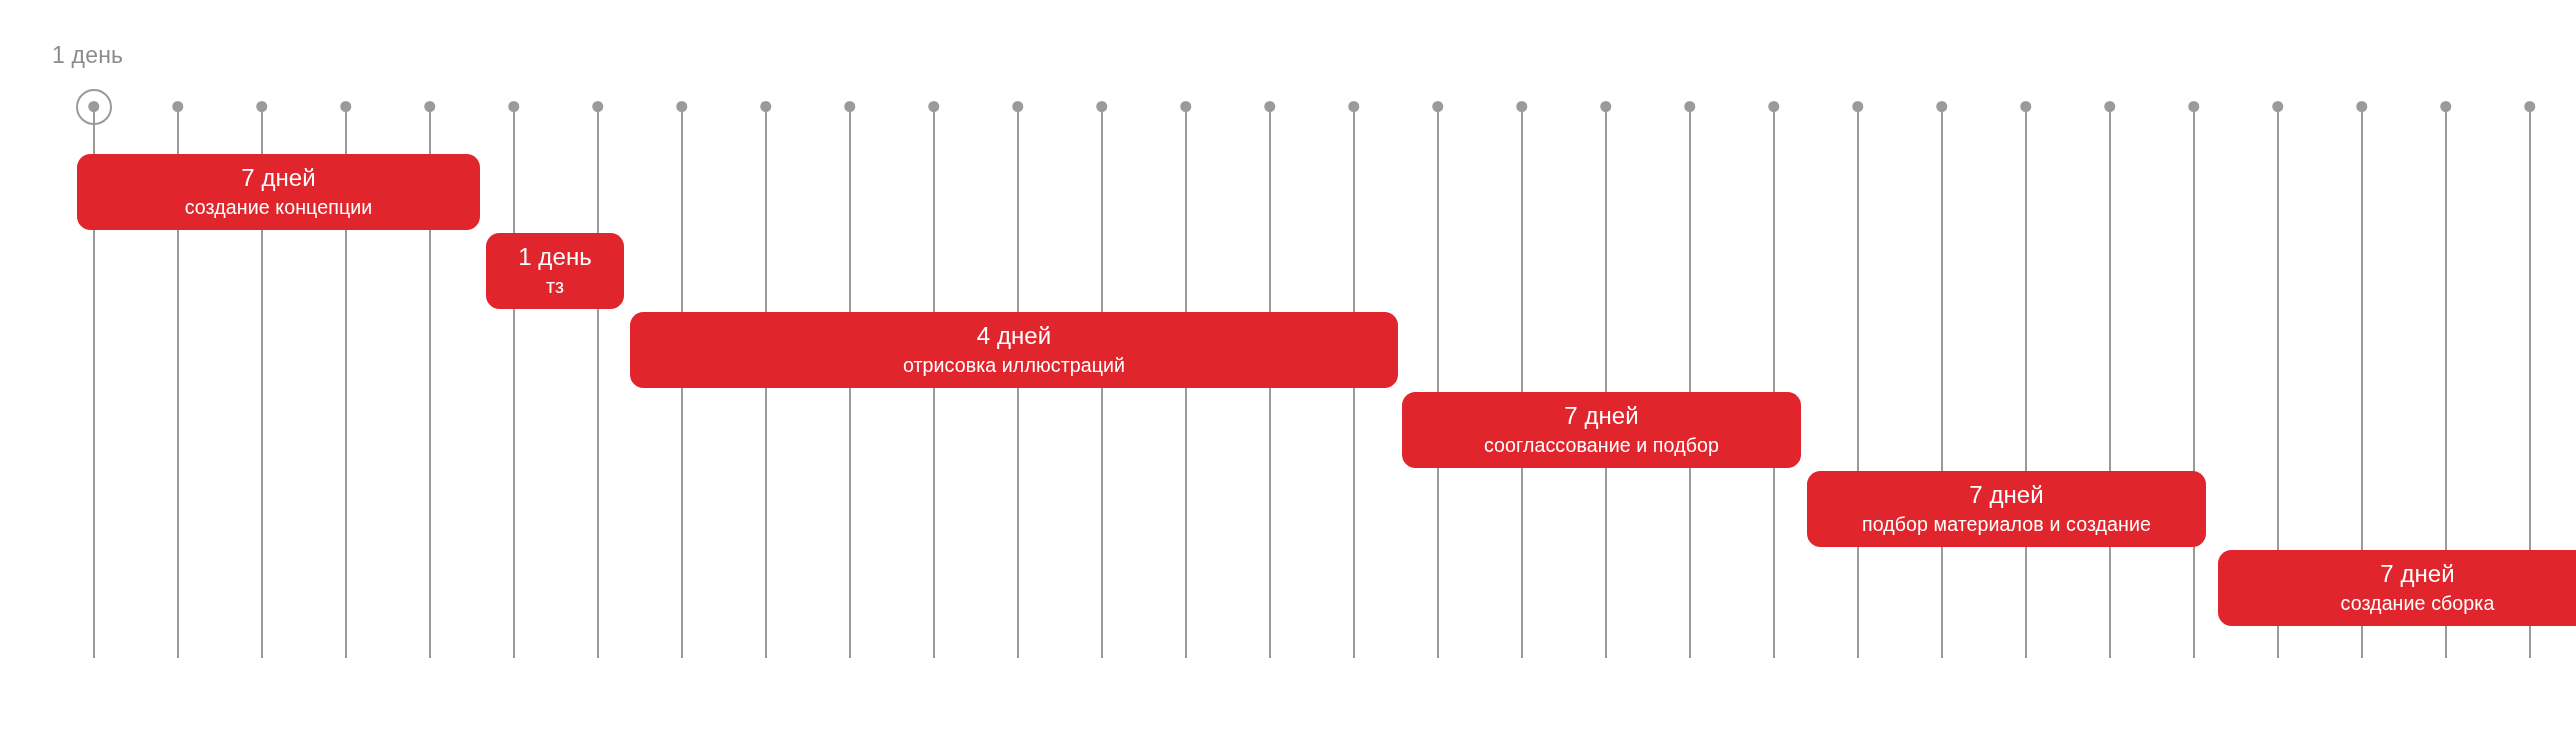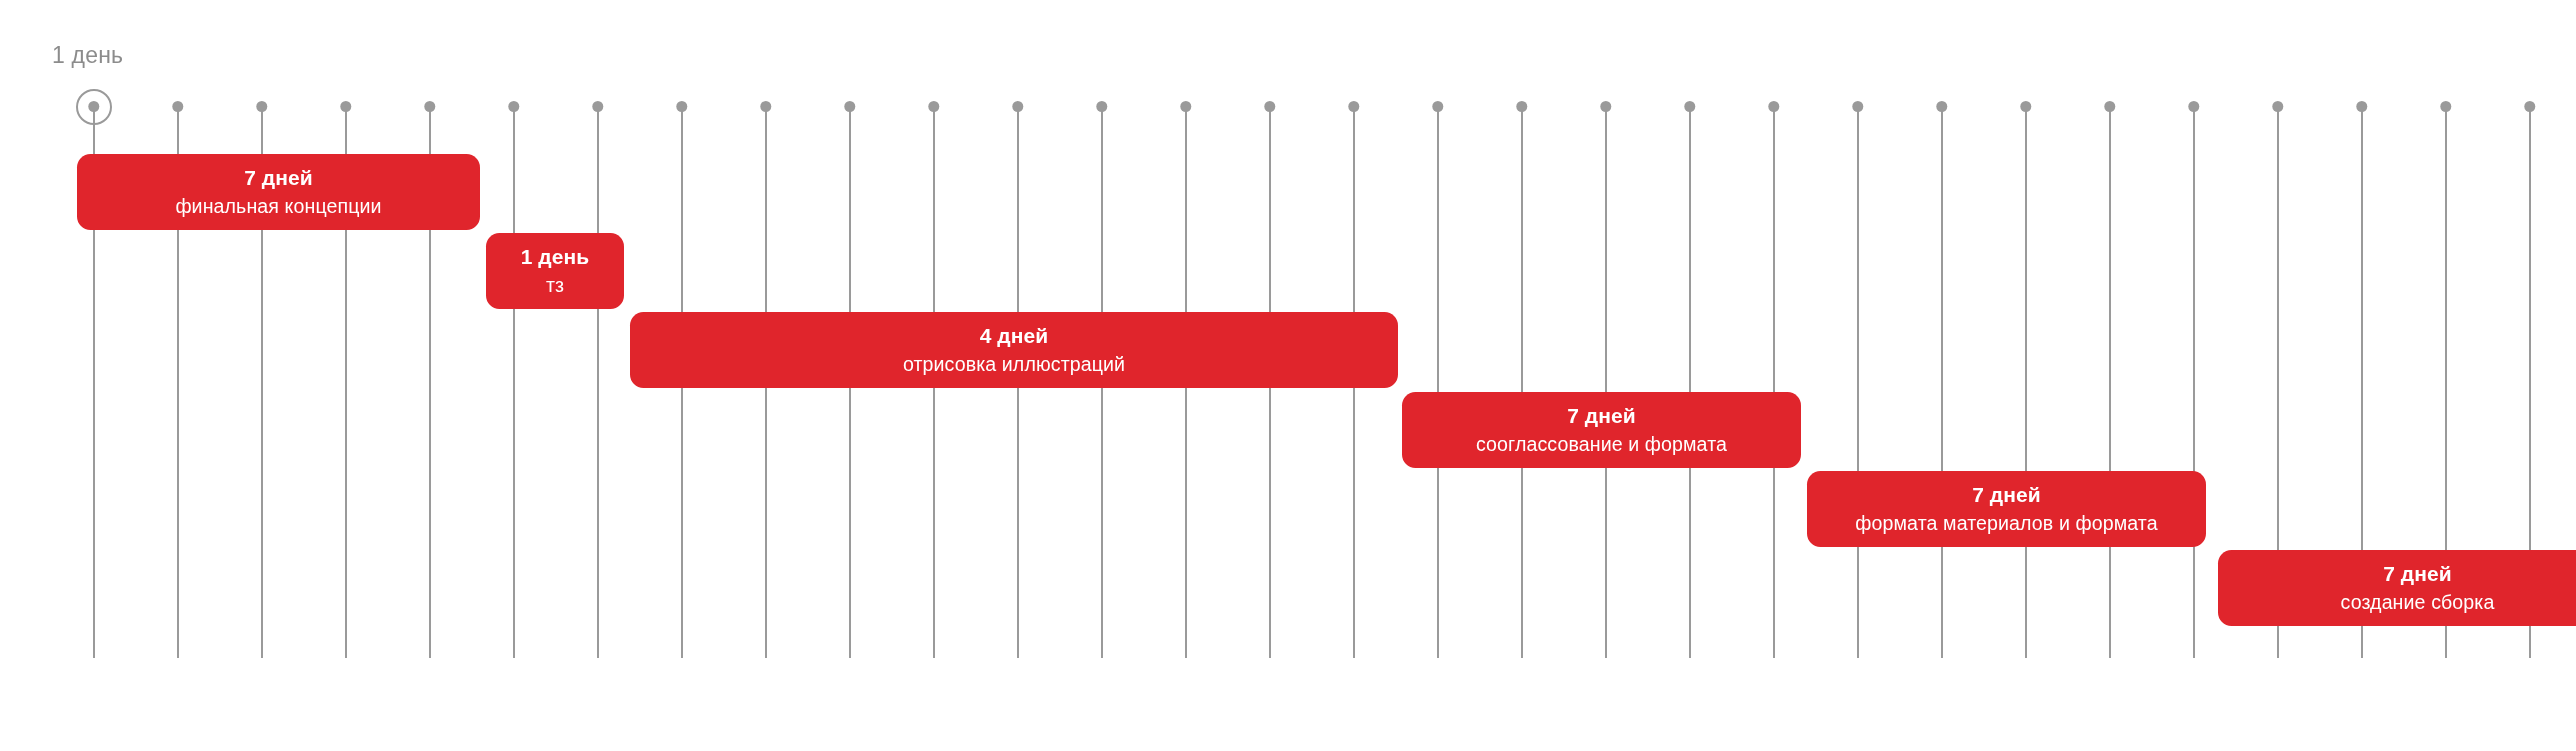--- a/index.html
+++ b/index.html
@@ -83,22 +83,22 @@
     background: #e0252c;
     border-radius: 13.4px;
     display: flex;
     flex-direction: column;
     align-items: center;
     justify-content: center;
     overflow: hidden;
   }
   .bar-duration {
     color: #ffffff;
-    font-weight: bold;
-    font-size: 21px;
+    font-weight: normal;
+    font-size: 24px;
     line-height: 1.05;
     white-space: nowrap;
     letter-spacing: 0.1px;
   }
   .bar-title {
     color: #ffffff;
     font-weight: 400;
     font-size: 19.6px;
     line-height: 1.1;
     margin-top: 7.2px;
@@ -173,37 +173,37 @@
       <div class="grid-dot" style="left: 2362px;"></div>
       <div class="gridline" style="left: 2446px;"></div>
       <div class="grid-dot" style="left: 2446px;"></div>
       <div class="gridline" style="left: 2530px;"></div>
       <div class="grid-dot" style="left: 2530px;"></div>
     </div>
 
   <div class="bars-layer" id="bars-layer">
       <div class="bar" style="left: 77px; top: 154px; width: 403px; height: 76px; background: rgb(224, 37, 44);">
         <div class="bar-duration">7 дней</div>
-        <div class="bar-title">финальная концепции</div>
+        <div class="bar-title">создание концепции</div>
       </div>
       <div class="bar" style="left: 486px; top: 233px; width: 138px; height: 76px; background: rgb(224, 37, 44);">
         <div class="bar-duration">1 день</div>
         <div class="bar-title">тз</div>
       </div>
       <div class="bar" style="left: 630px; top: 312px; width: 768px; height: 76px; background: rgb(224, 37, 44);">
         <div class="bar-duration">4  дней</div>
         <div class="bar-title">отрисовка иллюстраций</div>
       </div>
       <div class="bar" style="left: 1402px; top: 392px; width: 399px; height: 76px; background: rgb(224, 37, 44);">
         <div class="bar-duration">7 дней</div>
-        <div class="bar-title">сооглассование и формата</div>
+        <div class="bar-title">сооглассование и подбор</div>
       </div>
       <div class="bar" style="left: 1807px; top: 471px; width: 399px; height: 76px; background: rgb(224, 37, 44);">
         <div class="bar-duration">7 дней</div>
-        <div class="bar-title">формата материалов и формата</div>
+        <div class="bar-title">подбор материалов и создание</div>
       </div>
       <div class="bar" style="left: 2218px; top: 550px; width: 399px; height: 76px; background: rgb(224, 37, 44);">
         <div class="bar-duration">7 дней</div>
         <div class="bar-title">создание сборка</div>
       </div>
     </div>
 
 </div>
 
 

